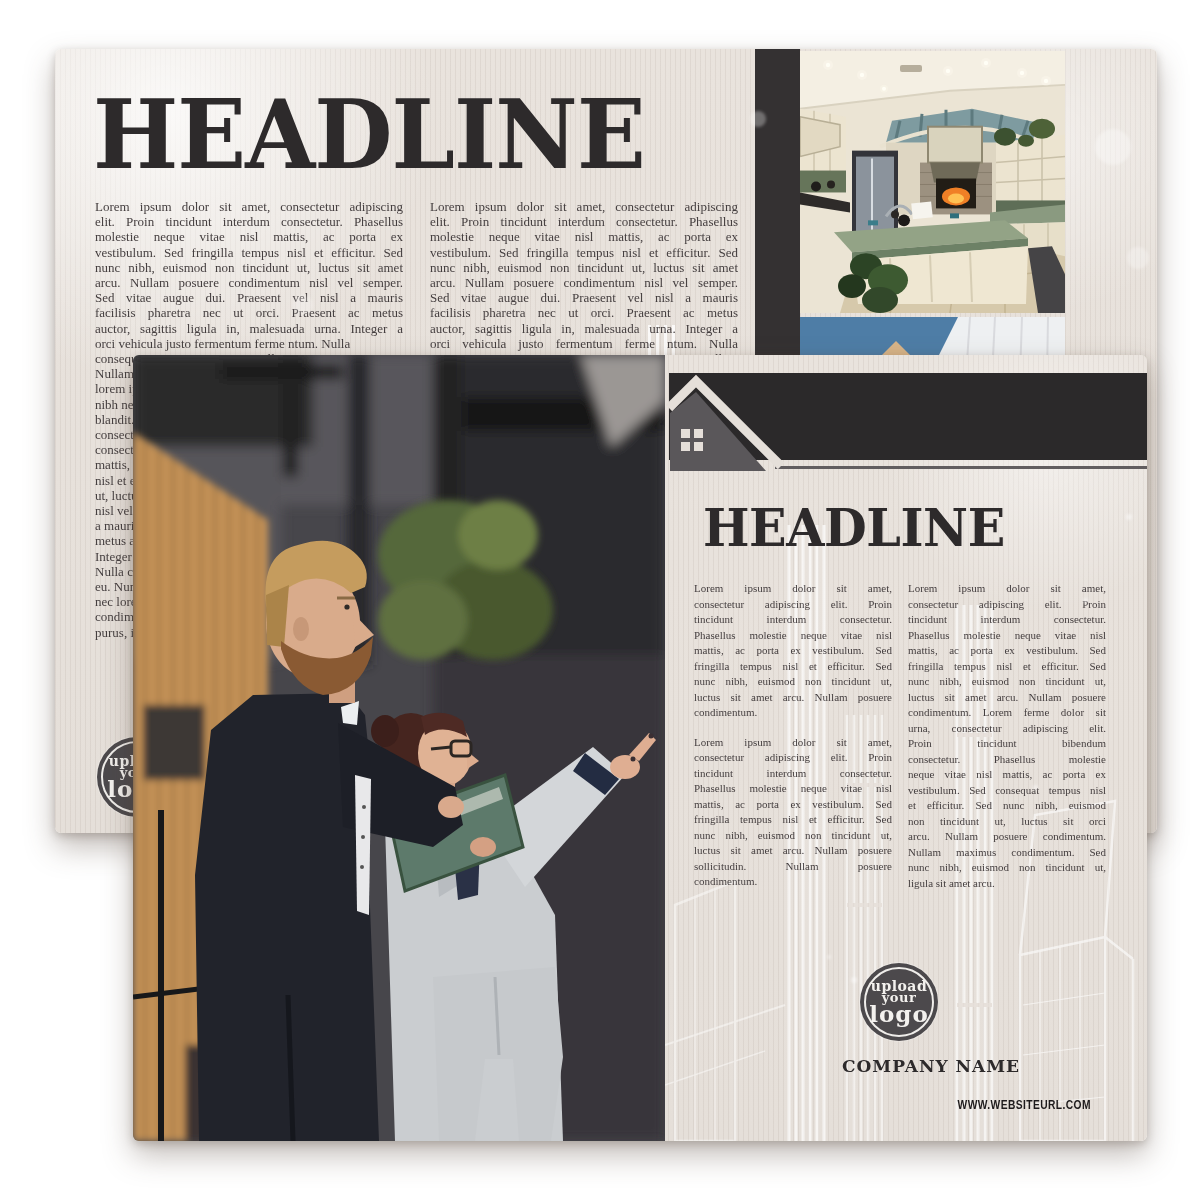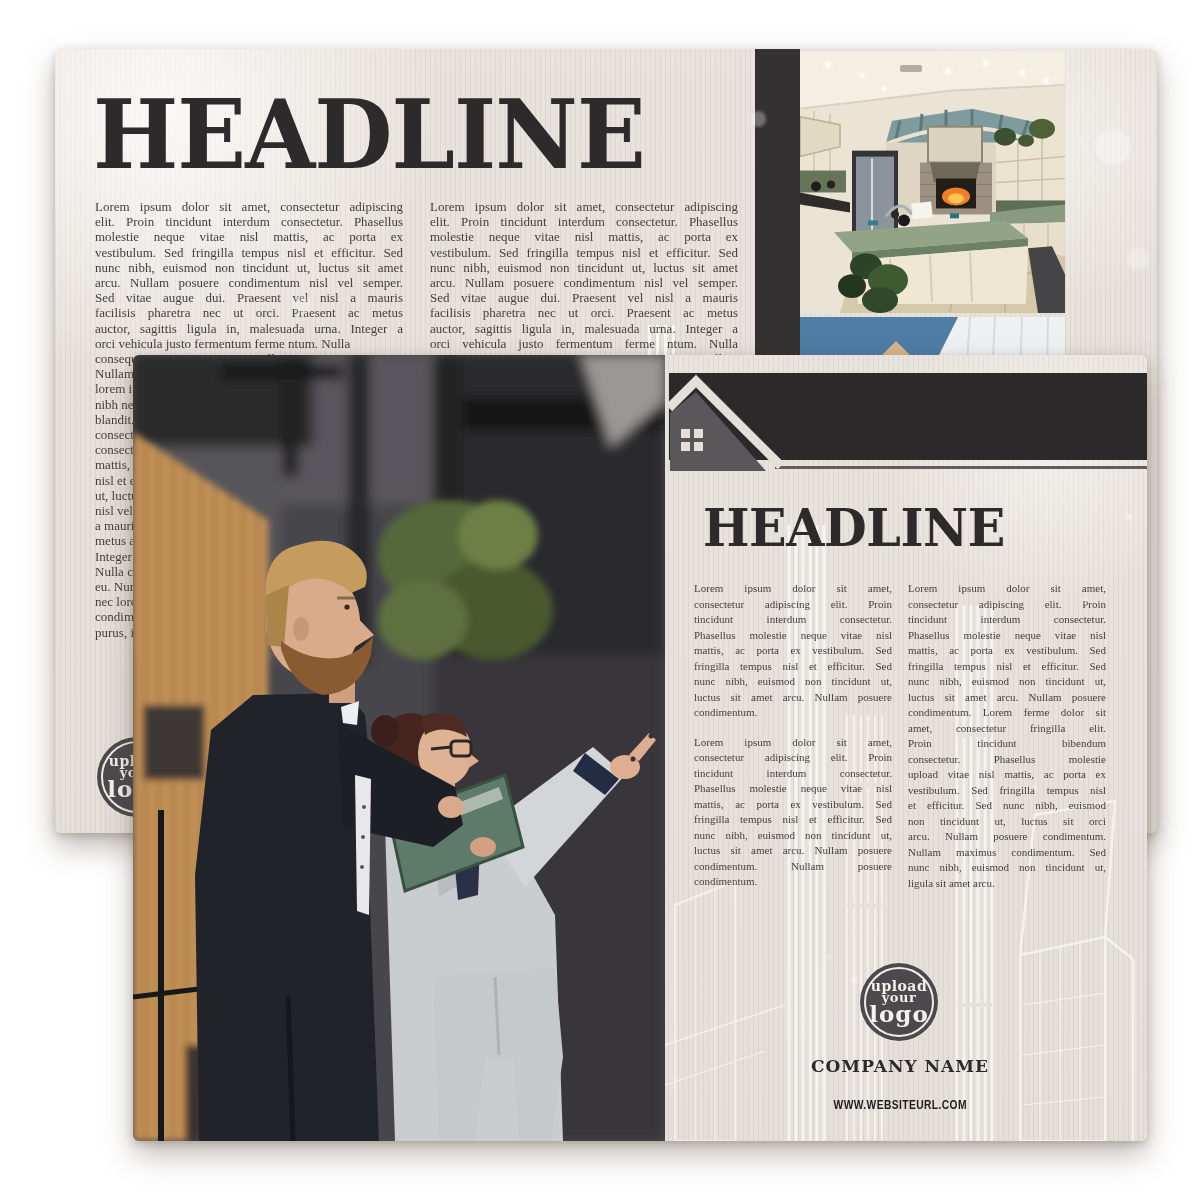--- a/index.html
+++ b/index.html
@@ -28,22 +28,22 @@
   .band-underline{position:absolute;left:642px;top:111px;right:0;height:3px;background:#615d5f;z-index:3;}
   .house-svg{position:absolute;left:530px;top:10px;z-index:4;}
   .badge{position:absolute;border-radius:50%;background:#4c494c;z-index:6;box-shadow:0 0 0 1px rgba(255,255,255,.25);}
   .badge .ring{position:absolute;inset:4px;border:2px solid #efedea;border-radius:50%;}
   .badge .btxt{position:absolute;inset:0;display:flex;flex-direction:column;align-items:center;justify-content:center;color:#f3f1ee;font-family:"DejaVu Serif",serif;font-weight:bold;}
   .badge .b1{font-size:14px;line-height:12px;letter-spacing:.5px;}
   .badge .b2{font-size:13px;line-height:11px;letter-spacing:.5px;}
   .badge .b3{font-size:23px;line-height:22px;letter-spacing:1px;}
   .front-badge{left:727px;top:608px;width:78px;height:78px;}
   .back-badge{left:42px;top:688px;width:80px;height:80px;z-index:4;}
-  .company{position:absolute;left:562px;top:701px;width:410px;text-align:center;color:#2d2a2b;font-family:"DejaVu Serif",serif;font-weight:bold;font-size:17px;letter-spacing:1px;z-index:5;white-space:nowrap;}
-  .website{position:absolute;left:562px;top:740px;width:410px;text-align:center;z-index:5;}
+  .company{position:absolute;left:562px;top:701px;width:410px;text-align:center;color:#2d2a2b;font-family:"DejaVu Serif",serif;font-weight:bold;font-size:17px;letter-spacing:1px;z-index:5;white-space:nowrap;padding-left:31px;}
+  .website{position:absolute;left:562px;top:740px;width:410px;text-align:right;z-index:5;}
   .website span{display:inline-block;transform:scaleX(.82);font-family:"Liberation Sans",sans-serif;font-weight:bold;font-size:12.5px;letter-spacing:.5px;color:#1e1b1c;white-space:nowrap;}
   .photo{position:absolute;z-index:2;}
   .people-photo{left:0;top:0;width:532px;height:786px;z-index:1;}
   .dark-bar{position:absolute;left:700px;top:0;width:45px;height:310px;background:#343132;z-index:2;}
   .kitchen{left:745px;top:2px;width:265px;height:262px;}
   .bluestrip{left:745px;top:268px;width:265px;height:60px;}
   .skyline{position:absolute;left:532px;top:130px;width:482px;height:656px;z-index:2;opacity:.85;}
   .back-skyline{position:absolute;left:593px;top:276px;width:40px;height:34px;z-index:2;display:flex;gap:5px;}
   .back-skyline i{display:block;width:3px;height:100%;background:rgba(255,255,255,.8);}
   .dot{position:absolute;border-radius:50%;background:rgba(255,255,255,.5);filter:blur(1.5px);z-index:7;}
@@ -431,41 +431,41 @@
       <div class="pgap"></div>
       <div class="jlist">
           <div class="line">Lorem ipsum dolor sit amet,</div>
           <div class="line">consectetur adipiscing elit. Proin</div>
           <div class="line">tincidunt interdum consectetur.</div>
           <div class="line">Phasellus molestie neque vitae nisl</div>
           <div class="line">mattis, ac porta ex vestibulum. Sed</div>
           <div class="line">fringilla tempus nisl et efficitur. Sed</div>
           <div class="line">nunc nibh, euismod non tincidunt ut,</div>
           <div class="line">luctus sit amet arcu. Nullam posuere</div>
-          <div class="line">condimentum. Nullam posuere</div>
+          <div class="line">sollicitudin. Nullam posuere</div>
           <div class="line">condimentum.</div>
         </div>
     </div>
 
     <div class="col" style="left:775px;top:226px;">
       <div class="jlist">
           <div class="line">Lorem ipsum dolor sit amet,</div>
           <div class="line">consectetur adipiscing elit. Proin</div>
           <div class="line">tincidunt interdum consectetur.</div>
           <div class="line">Phasellus molestie neque vitae nisl</div>
           <div class="line">mattis, ac porta ex vestibulum. Sed</div>
           <div class="line">fringilla tempus nisl et efficitur. Sed</div>
           <div class="line">nunc nibh, euismod non tincidunt ut,</div>
           <div class="line">luctus sit amet arcu. Nullam posuere</div>
           <div class="line">condimentum. Lorem ferme dolor sit</div>
-          <div class="line">amet, consectetur fringilla elit.</div>
+          <div class="line">urna, consectetur adipiscing elit.</div>
           <div class="line">Proin tincidunt bibendum</div>
           <div class="line">consectetur. Phasellus molestie</div>
-          <div class="line">upload vitae nisl mattis, ac porta ex</div>
-          <div class="line">vestibulum. Sed fringilla tempus nisl</div>
+          <div class="line">neque vitae nisl mattis, ac porta ex</div>
+          <div class="line">vestibulum. Sed consequat tempus nisl</div>
           <div class="line">et efficitur. Sed nunc nibh, euismod</div>
           <div class="line">non tincidunt ut, luctus sit orci</div>
           <div class="line">arcu. Nullam posuere condimentum.</div>
           <div class="line">Nullam maximus condimentum. Sed</div>
           <div class="line">nunc nibh, euismod non tincidunt ut,</div>
           <div class="line">ligula sit amet arcu.</div>
         </div>
     </div>
 
     <div class="badge front-badge">

